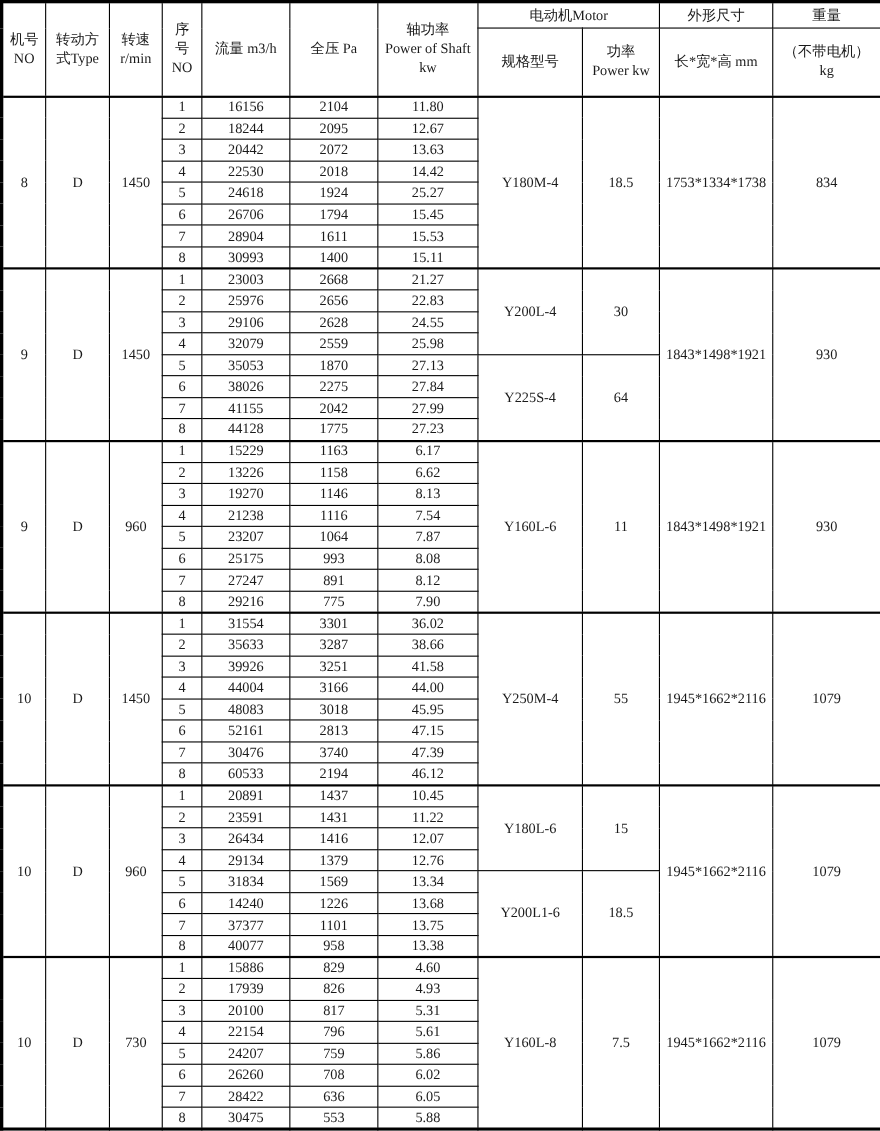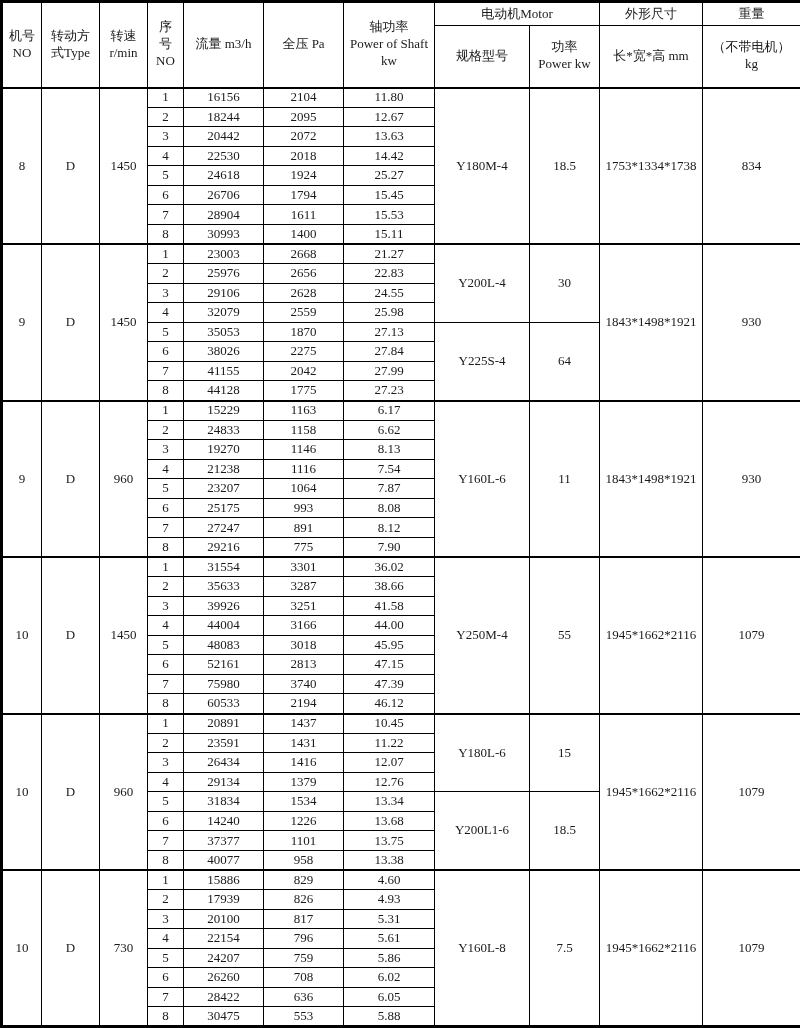--- a/index.html
+++ b/index.html
@@ -229,21 +229,21 @@
           <td>15229</td>
           <td>1163</td>
           <td>6.17</td>
           <td rowspan="8">Y160L-6</td>
           <td rowspan="8">11</td>
           <td rowspan="8">1843*1498*1921</td>
           <td rowspan="8">930</td>
         </tr>
         <tr>
           <td>2</td>
-          <td>24833</td>
+          <td>13226</td>
           <td>1158</td>
           <td>6.62</td>
         </tr>
         <tr>
           <td>3</td>
           <td>19270</td>
           <td>1146</td>
           <td>8.13</td>
         </tr>
         <tr>
@@ -316,21 +316,21 @@
           <td>45.95</td>
         </tr>
         <tr>
           <td>6</td>
           <td>52161</td>
           <td>2813</td>
           <td>47.15</td>
         </tr>
         <tr>
           <td>7</td>
-          <td>75980</td>
+          <td>30476</td>
           <td>3740</td>
           <td>47.39</td>
         </tr>
         <tr>
           <td>8</td>
           <td>60533</td>
           <td>2194</td>
           <td>46.12</td>
         </tr>
       </tbody>
@@ -362,21 +362,21 @@
         </tr>
         <tr>
           <td>4</td>
           <td>29134</td>
           <td>1379</td>
           <td>12.76</td>
         </tr>
         <tr>
           <td>5</td>
           <td>31834</td>
-          <td>1534</td>
+          <td>1569</td>
           <td>13.34</td>
           <td rowspan="4">Y200L1-6</td>
           <td rowspan="4">18.5</td>
         </tr>
         <tr>
           <td>6</td>
           <td>14240</td>
           <td>1226</td>
           <td>13.68</td>
         </tr>

